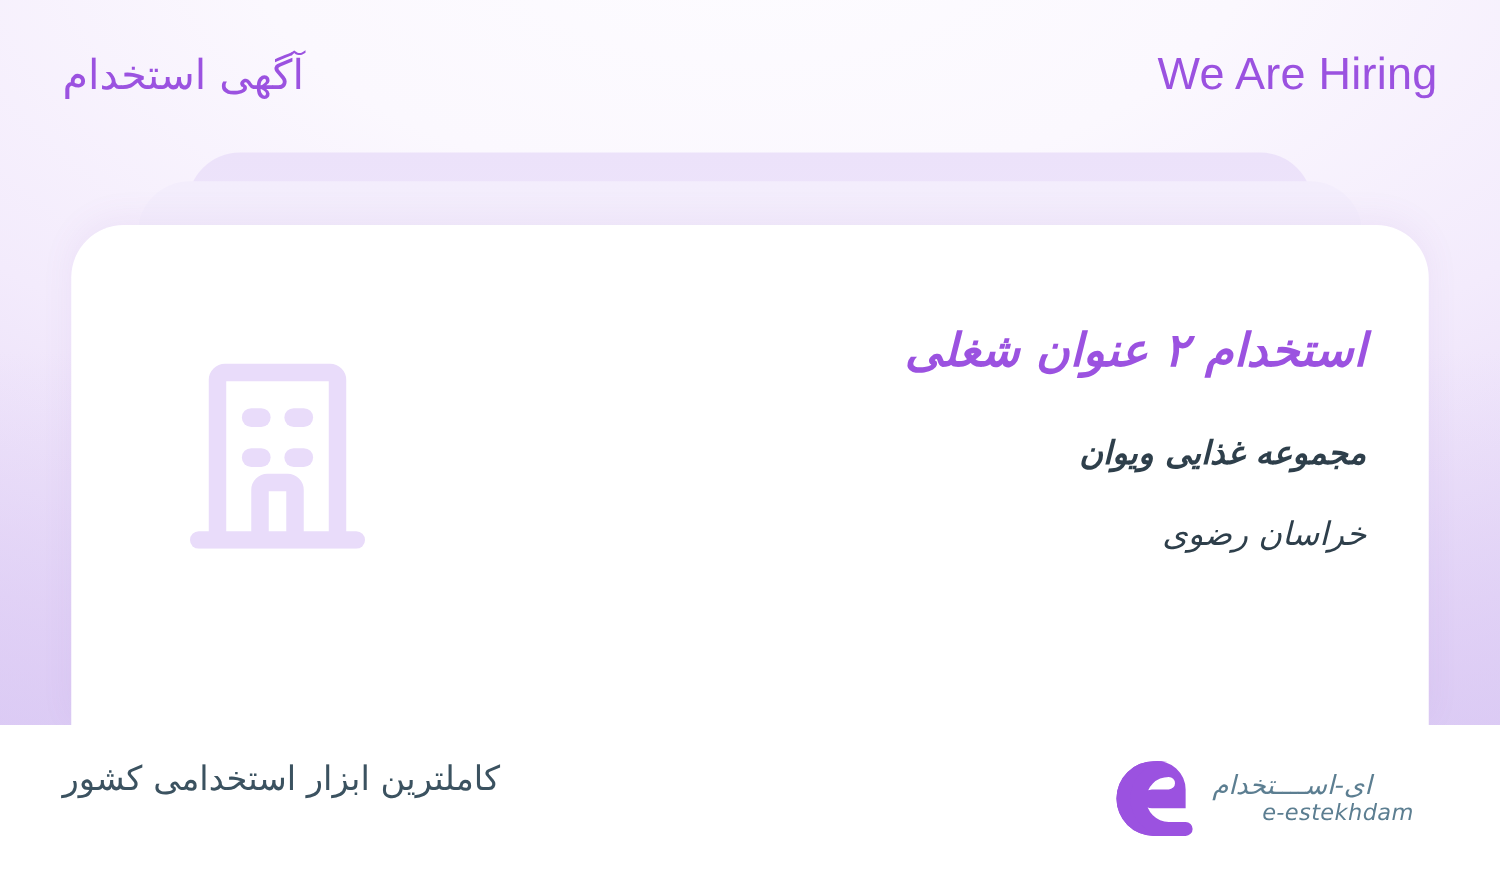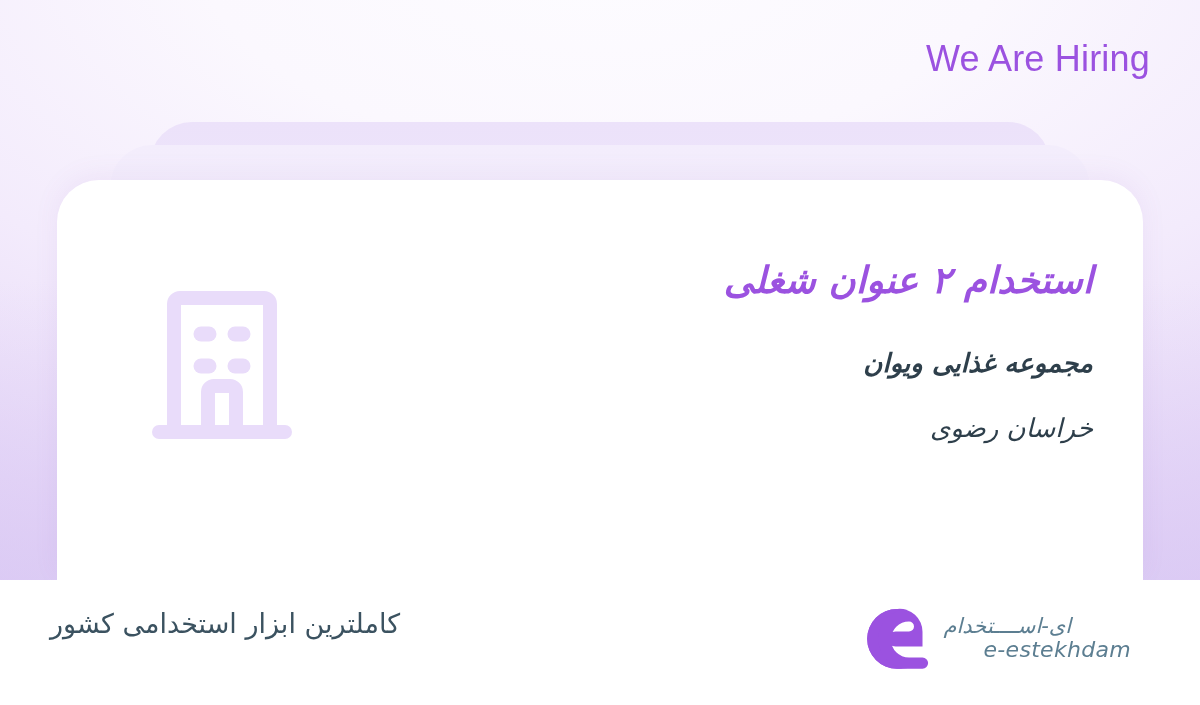--- a/index.html
+++ b/index.html
@@ -222,39 +222,40 @@
 
   .brand-fa {
     font-size: 21px;
     color: #5c7e91;
     direction: rtl;
     white-space: nowrap;
     letter-spacing: 0.5px;
   }
 
   .brand-en {
-    font-size: 22px;
+    font-size: 18px;
     color: #5c7e91;
     direction: ltr;
     white-space: nowrap;
     letter-spacing: 0.3px;
     margin-left: 40px;
   }
 
   .brand-mark { display: block; flex: 0 0 auto; }
 </style>
 </head>
 <body>
 
 <div class="banner">
 
   <div class="hero">
 
     <div class="hero-header">
       <span class="hiring-en">We Are Hiring</span>
+      <span class="hiring-fa">آگهی استخدام</span>
     </div>
 
     <div class="card-stack">
       <div class="card card-back"></div>
       <div class="card card-mid"></div>
       <div class="card card-front"></div>
     </div>
 
     <div class="card-body">
 

